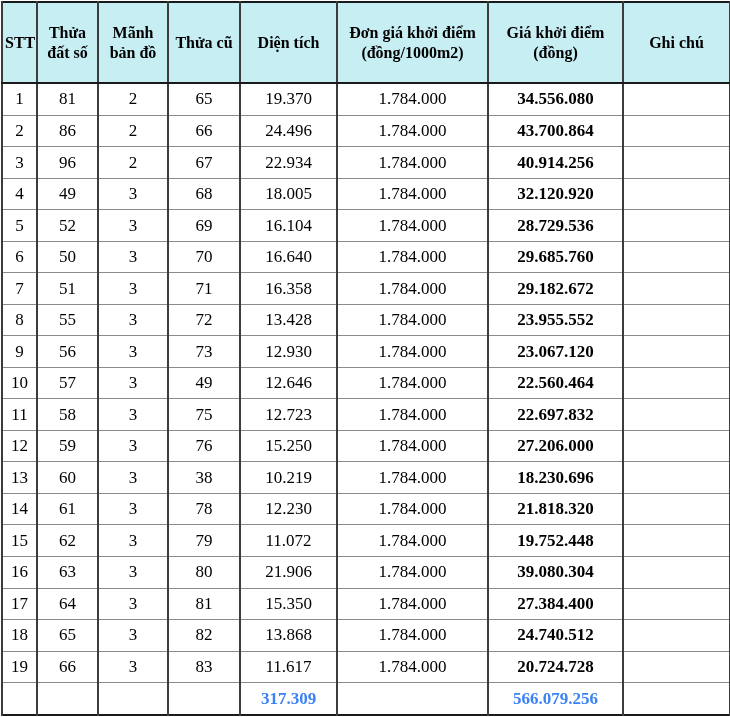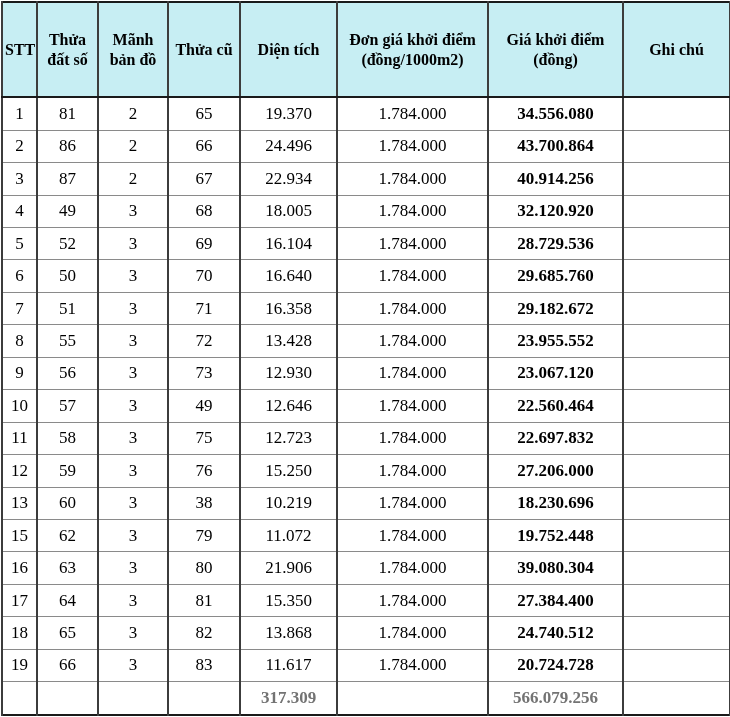--- a/index.html
+++ b/index.html
@@ -24,38 +24,38 @@
   th, td {
     border-left: 2px solid #3c3c3c;
     border-right: 2px solid #3c3c3c;
     border-top: 1px solid #8a8a8a;
     border-bottom: 1px solid #8a8a8a;
     text-align: center;
     vertical-align: middle;
     padding: 0 2px;
     overflow: hidden;
   }
-  thead tr { height: 95px; padding-left: 6px; }
+  thead tr { height: 81px; padding-left: 6px; }
   thead th {
     background: #c7eef3;
     font-weight: bold;
     font-size: 16px;
     line-height: 1.2;
     color: #000000;
     white-space: pre-line;
     border-bottom: 2px solid #1a1a1a;
   }
   tbody td {
     font-size: 17px;
     color: #000000;
     background: #ffffff;
   }
   tbody td.col-6 { font-weight: bold; }
   tbody tr.total-row td {
-    color: #737373;
+    color: #3b82f6;
     font-weight: bold;
   }
 </style>
 </head>
 <body>
 
 <div class="table-wrap">
   <table>
     <colgroup>
       <col style="width:35px">
@@ -99,21 +99,21 @@
           <td class="col-1">86</td>
           <td class="col-2">2</td>
           <td class="col-3">66</td>
           <td class="col-4">24.496</td>
           <td class="col-5">1.784.000</td>
           <td class="col-6">43.700.864</td>
           <td class="col-7"></td>
         </tr>
         <tr>
           <td class="col-0">3</td>
-          <td class="col-1">87</td>
+          <td class="col-1">96</td>
           <td class="col-2">2</td>
           <td class="col-3">67</td>
           <td class="col-4">22.934</td>
           <td class="col-5">1.784.000</td>
           <td class="col-6">40.914.256</td>
           <td class="col-7"></td>
         </tr>
         <tr>
           <td class="col-0">4</td>
           <td class="col-1">49</td>
@@ -205,20 +205,30 @@
           <td class="col-7"></td>
         </tr>
         <tr>
           <td class="col-0">13</td>
           <td class="col-1">60</td>
           <td class="col-2">3</td>
           <td class="col-3">38</td>
           <td class="col-4">10.219</td>
           <td class="col-5">1.784.000</td>
           <td class="col-6">18.230.696</td>
+          <td class="col-7"></td>
+        </tr>
+        <tr>
+          <td class="col-0">14</td>
+          <td class="col-1">61</td>
+          <td class="col-2">3</td>
+          <td class="col-3">78</td>
+          <td class="col-4">12.230</td>
+          <td class="col-5">1.784.000</td>
+          <td class="col-6">21.818.320</td>
           <td class="col-7"></td>
         </tr>
         <tr>
           <td class="col-0">15</td>
           <td class="col-1">62</td>
           <td class="col-2">3</td>
           <td class="col-3">79</td>
           <td class="col-4">11.072</td>
           <td class="col-5">1.784.000</td>
           <td class="col-6">19.752.448</td>

